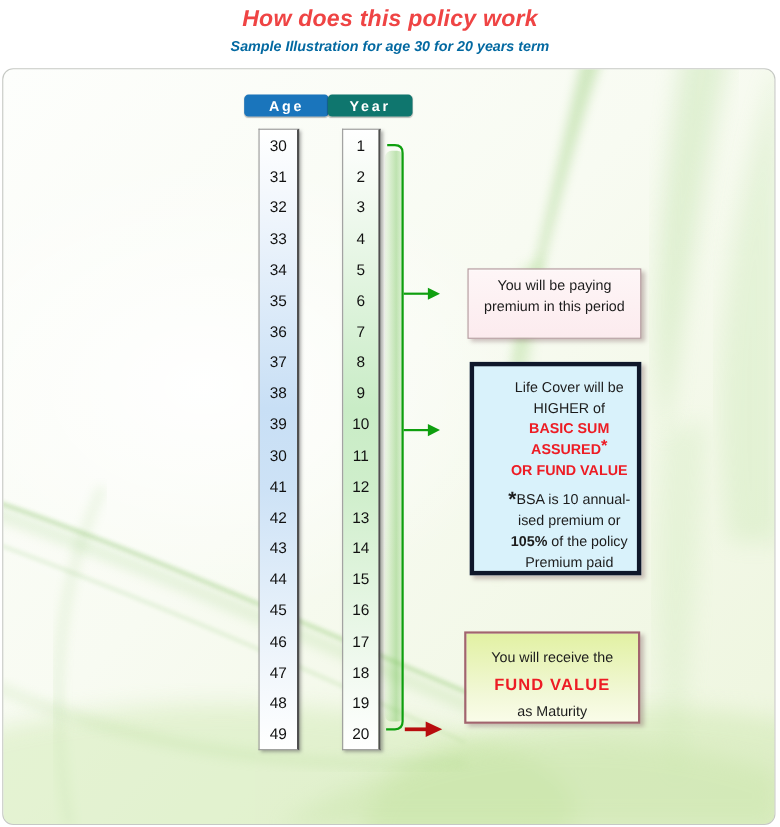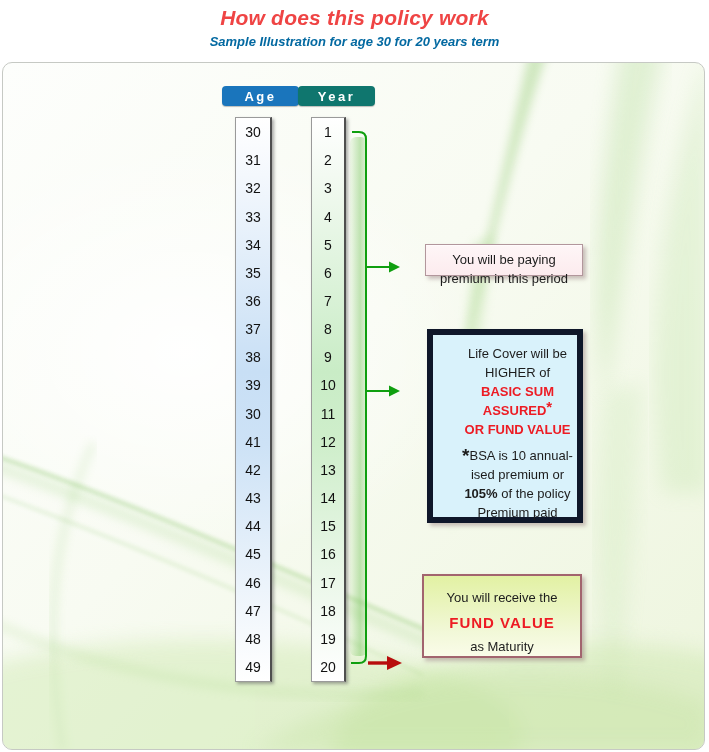--- a/index.html
+++ b/index.html
@@ -55,29 +55,29 @@
   }
   
   .glow-band{
     position:absolute;left:349px;top:136px;width:17px;height:519px;border-radius:6px;
     background:linear-gradient(to right,rgba(146,208,120,.10),rgba(118,196,92,.45) 60%,rgba(150,214,128,.22));
   }
   .overlay{position:absolute;left:0;top:0;width:709px;height:752px;pointer-events:none;}
   
   .abox{position:absolute;box-sizing:border-box;text-align:center;color:#1c1c1c;}
   .box-premium{
-    left:425px;top:244px;width:158px;height:32px;
+    left:425px;top:244px;width:158px;height:64px;
     background:linear-gradient(#fef6f7,#fcebee);
     border:1px solid #b2969c;box-shadow:3px 3px 4px rgba(125,92,98,.38),inset 0 1px 0 rgba(255,255,255,.6);
     font-size:13px;line-height:19px;padding-top:5px;
   }
   .box-lifecover{
     left:427px;top:329px;width:156px;height:194px;
     background:#d9f2fb;
-    border:6px solid #0f172a;box-shadow:3px 3px 4px rgba(125,92,98,.38);
+    border:4px solid #0f172a;box-shadow:3px 3px 4px rgba(125,92,98,.38);
     font-size:13px;line-height:19px;padding-top:9px;padding-left:25px;
   }
   .box-maturity{
     left:422px;top:574px;width:160px;height:84px;
     background:linear-gradient(#e2f1a3,#f2f8d8 70%,#fafce9);
     border:2px solid #a2646e;box-shadow:3px 3px 4px rgba(125,92,98,.38);
     font-size:13px;
   }
   .red-bold{color:#ed1c24;font-weight:bold;}
   .box-lifecover sup{font-size:15px;position:relative;top:2px;line-height:0;}

